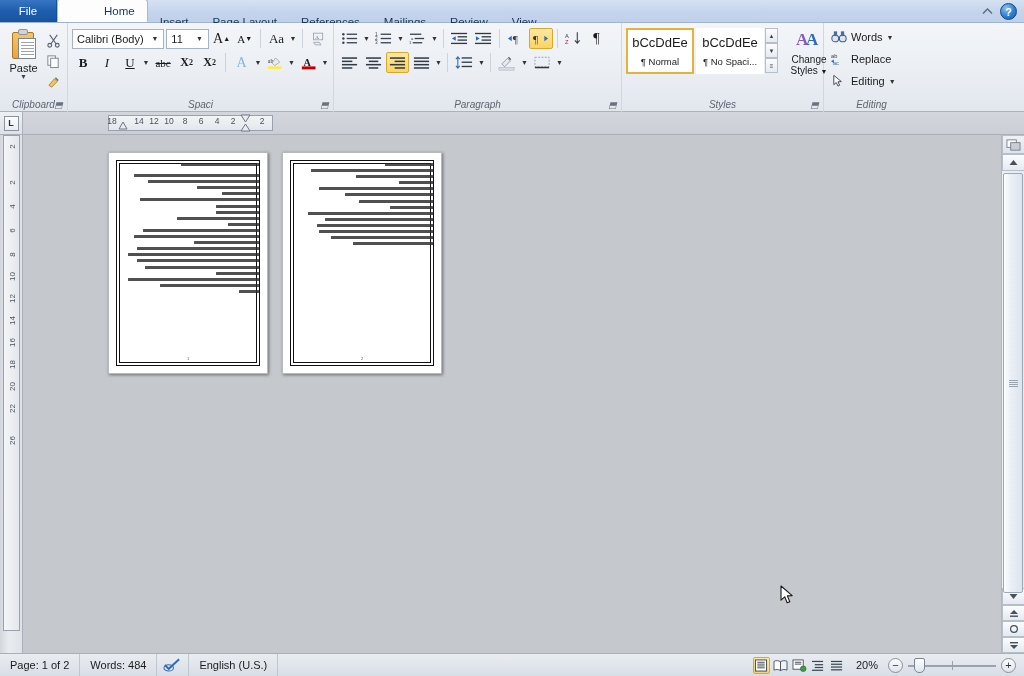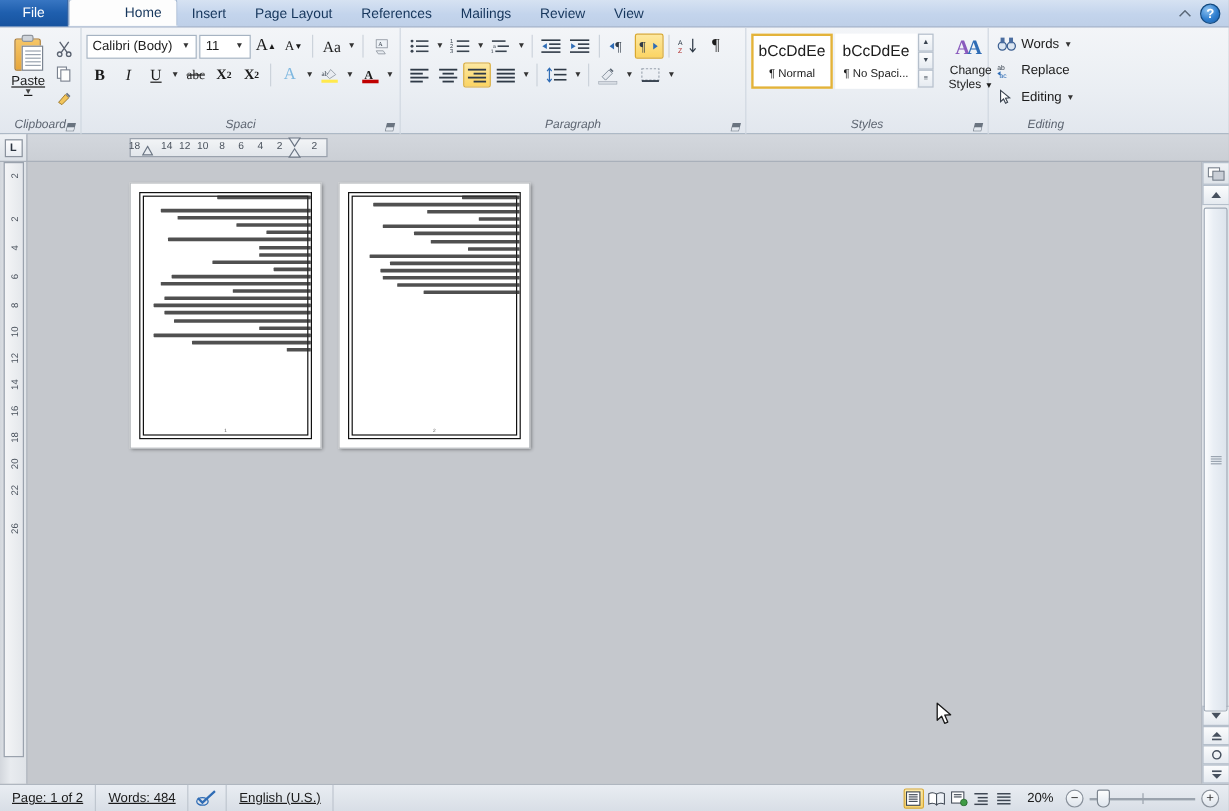--- a/index.html
+++ b/index.html
@@ -20,21 +20,21 @@
     border-bottom:1px solid #9fb4cf;
     display:flex; align-items:flex-end; padding-left:0;
   }
   .tab-file {
     width:57px; height:23px; background: linear-gradient(#3a78c4,#1f5fae 50%,#17539f);
     color:#fff; font-size:11.5px; display:flex; align-items:center; justify-content:center;
     border-right:1px solid #1b4f95; cursor:default;
   }
   .tab {
     height:22px; padding:0 12px; display:flex; align-items:center; font-size:11.5px;
-    color:#16365c; cursor:default; position:relative; top:1px;
+    color:#16365c; cursor:default; position:relative; top:11px;
   }
   .tab.active {
     background:#fdfdfd; border:1px solid #a7bad3; border-bottom:1px solid #fdfdfd;
     border-top-left-radius:3px; border-top-right-radius:3px; height:23px; top:0;
     color:#16365c;
     padding-left:46px;
   }
   .tabbar-right { margin-left:auto; display:flex; align-items:center; gap:5px; padding:0 7px 2px 0; }
   .chevron-up {
     width:15px; height:14px; display:flex; align-items:center; justify-content:center;
@@ -59,21 +59,21 @@
     position:relative;
     font-style:italic;
   }
   .dlg-launcher {
     position:absolute; right:3px; bottom:1px; width:11px; height:11px; font-size:9px;
     color:#6a7480; line-height:11px; text-align:center; cursor:default;
   }
 
   
   .g-clipboard { width:68px; }
-  .clip-wrap { display:flex; width:100%; padding-top:2px;text-decoration:underline; }
+  .clip-wrap { display:flex; width:100%; padding-top:2px; }
   .paste-btn { width:42px; display:flex; flex-direction:column; align-items:center; cursor:default; }
   .paste-icon { width:30px; height:32px; position:relative; }
   .clip-body { position:absolute; left:3px; top:3px; width:22px; height:27px; background:linear-gradient(#f6c667,#e7a63b); border:1px solid #a9762a; border-radius:2px; }
   .clip-clip { position:absolute; left:9px; top:0px; width:10px; height:6px; background:#cfd4da; border:1px solid #8e949c; border-radius:2px; }
   .clip-page { position:absolute; left:9px; top:9px; width:18px; height:21px; background:#fff; border:1px solid #7b8491; }
   .clip-page i { position:absolute; left:2px; width:13px; height:1px; background:#9aa3af; display:block; }
   .paste-label { font-size:11px; margin-top:1px; color:#1b1b1b; }
   .paste-caret { font-size:7px; color:#444; line-height:6px; }
   .clip-small { display:flex; flex-direction:column; gap:3px; padding-top:2px; }
   .sm-icon { width:20px; height:18px; display:flex; align-items:center; justify-content:center; cursor:default; }
@@ -201,21 +201,21 @@
   .grip i { display:block; height:1px; background:#9aa4b0; margin-bottom:1px; }
   .vs-extra { display:flex; flex-direction:column; }
   .vs-extra .vs-btn { height:16px; }
 
   
   .status {
     height:23px; background:linear-gradient(#e9edf2,#d8dee6);
     border-top:1px solid #a9b0ba; display:flex; align-items:center; font-size:11px; color:#1b1b1b;
   }
   .st-item { padding:0 10px; height:23px; display:flex; align-items:center; cursor:default;
-             border-right:1px solid #bfc6cf;text-decoration:underline; }
+             border-right:1px solid #bfc6cf; }
   .st-right { margin-left:auto; display:flex; align-items:center; gap:2px; padding-right:8px; }
   .view-btn {
     width:17px; height:17px; display:flex; align-items:center; justify-content:center;
     border:1px solid transparent; border-radius:2px; cursor:default;
   }
   .view-btn.on { background:linear-gradient(#fdeba8,#fad468); border-color:#d9a82e; }
   .zoom-pct { padding:0 8px; font-size:11px; min-width:34px; text-align:center; cursor:default; }
   .zoom-minus,.zoom-plus {
     width:15px; height:15px; border-radius:50%; border:1px solid #8a929c;
     background:linear-gradient(#fcfdfe,#dfe5ec); display:flex; align-items:center; justify-content:center;

